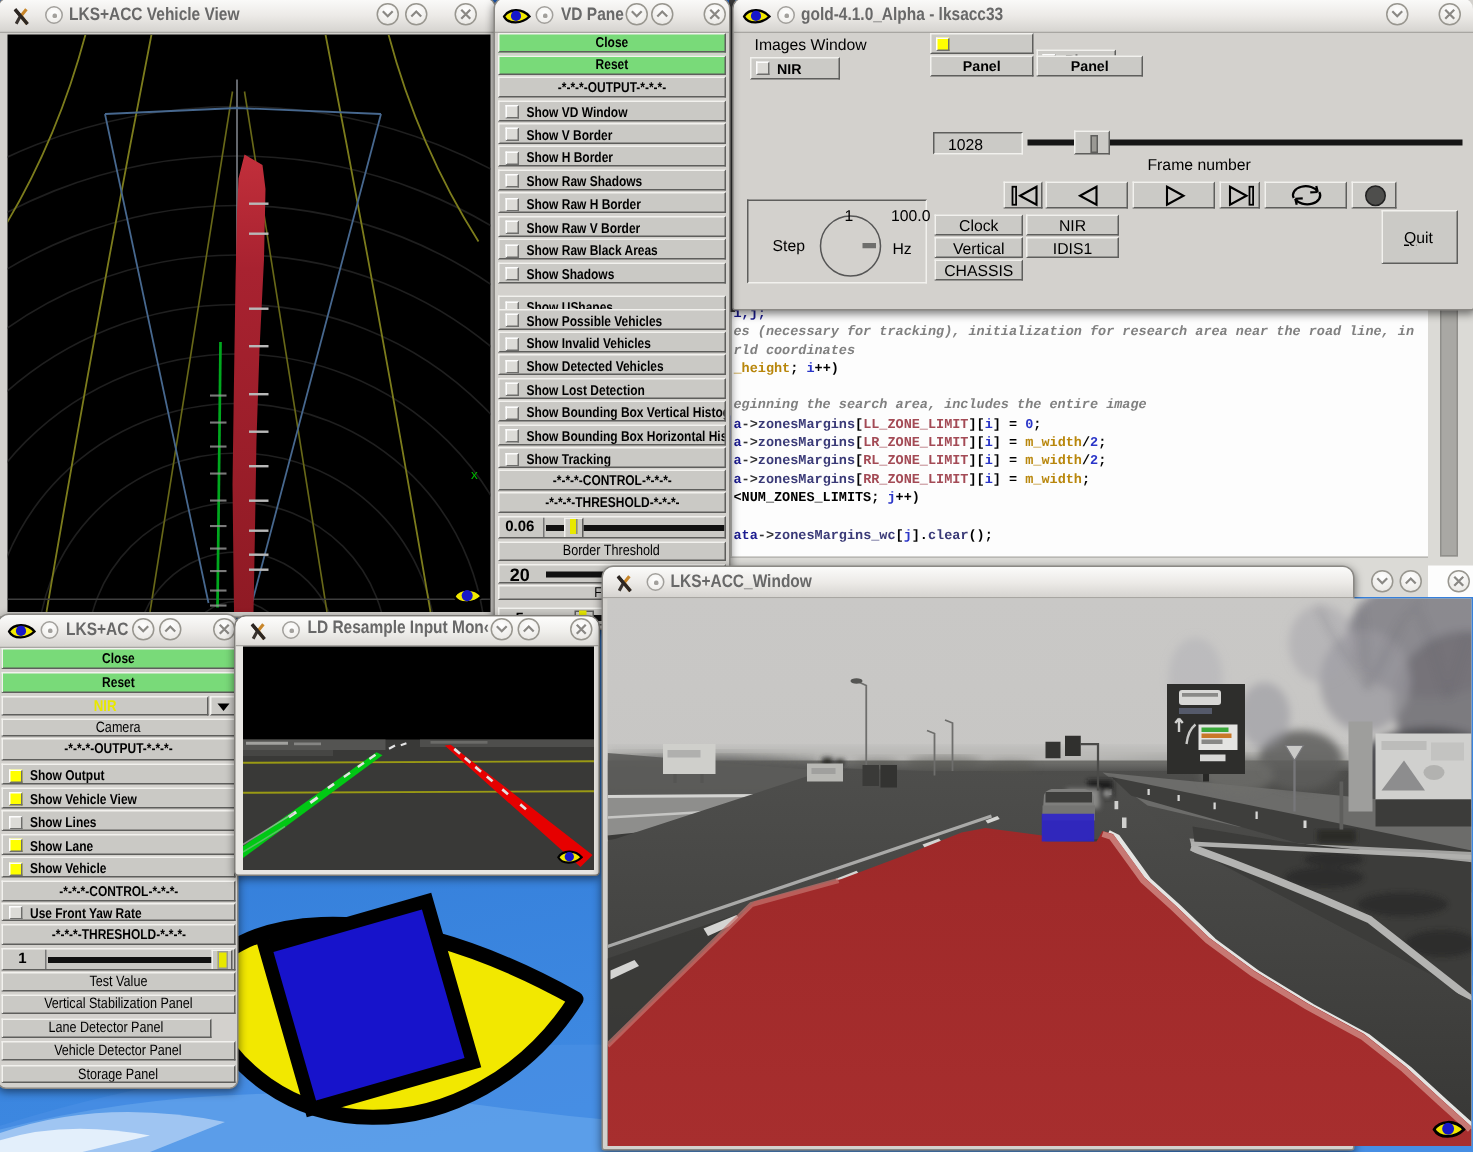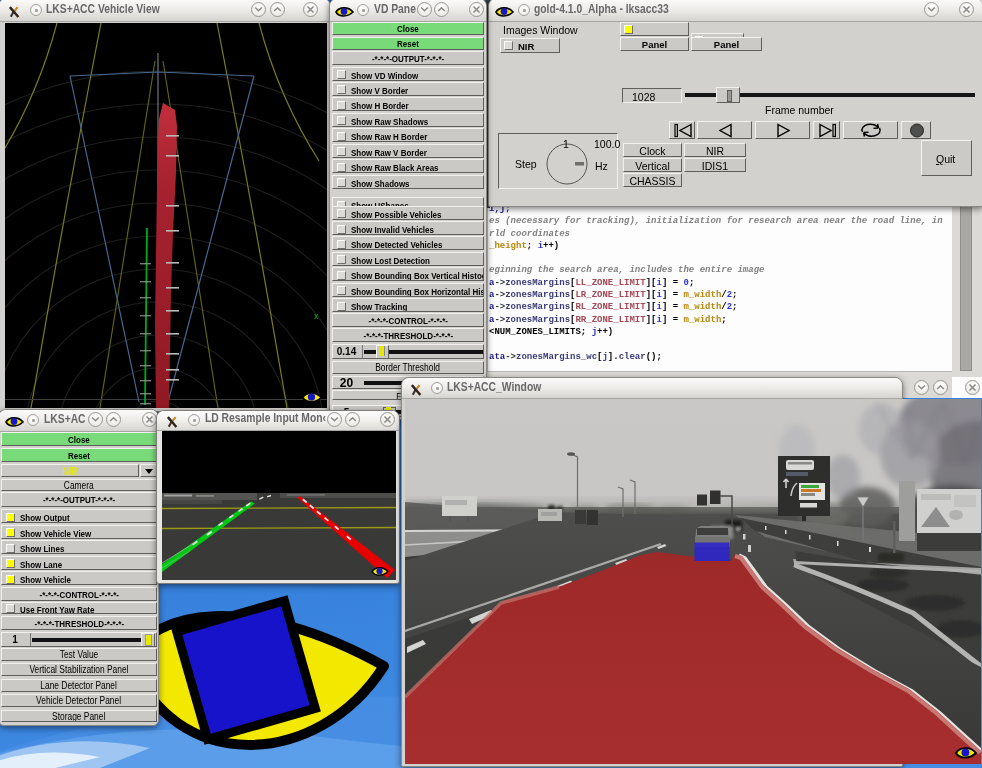--- a/index.html
+++ b/index.html
@@ -310,21 +310,21 @@
       <span class="cbx"></span>
       <span class="rl">Show Bounding Box Horizontal Histog</span>
     </div>
     <div class="row" style="top:299.2499999999999px;height:14px;">
       <span class="cbx"></span>
       <span class="rl">Show Tracking</span>
     </div>
     <div class="row" style="top:314px;height:14px;line-height:13px;"><span class="rt">-*-*-*-CONTROL-*-*-*-</span></div>
     <div class="row" style="top:329px;height:14px;line-height:13px;"><span class="rt">-*-*-*-THRESHOLD-*-*-*-</span></div>
     <div class="row" style="top:344.5px;height:15px;">
- <span style="position:absolute;left:0;top:1.5px;width:27px;font-size:10px;">0.14</span>
+ <span style="position:absolute;left:0;top:1.5px;width:27px;font-size:10px;">0.06</span>
  <span style="position:absolute;left:29px;top:0;width:1px;height:13px;background:#777;"></span>
  <span style="position:absolute;left:31px;top:5px;width:119px;height:4px;background:#111;"></span>
  <span style="position:absolute;left:43px;top:0.5px;width:11px;height:11.5px;background:#cac9c5;border:1px solid #5e5e5c;border-top-color:#f2f1ee;border-left-color:#f2f1ee;"></span>
  <span style="position:absolute;left:46.5px;top:1.5px;width:4px;height:9.5px;background:#e8e800;border-right:1px solid #888;"></span>
 </div>
     <div class="row" style="top:361.5px;height:13px;"><span class="rt" style="font-weight:normal;font-size:10px;">Border Threshold</span></div>
     <div class="row" style="top:377px;height:13px;">
  <span style="position:absolute;left:0;top:1px;width:27px;font-size:12px;">20</span>
  <span style="position:absolute;left:31px;top:4px;width:119px;height:4px;background:#111;"></span>
 </div>
@@ -399,21 +399,21 @@
     <div class="row" style="top:205.5px;height:14px;width:156px;line-height:13px;"><span class="rt">-*-*-*-THRESHOLD-*-*-*-</span></div>
     <div class="row" style="top:221.5px;height:15px;width:156px;">
  <span style="position:absolute;left:0;top:1.5px;width:26px;font-size:10px;">1</span>
  <span style="position:absolute;left:28px;top:0;width:1px;height:13px;background:#777;"></span>
  <span style="position:absolute;left:30px;top:5px;width:113px;height:4px;background:#111;"></span>
  <span style="position:absolute;right:1.5px;top:0.5px;width:12px;height:12px;background:#cac9c5;border:1px solid #5e5e5c;border-top-color:#f2f1ee;border-left-color:#f2f1ee;"></span>
  <span style="position:absolute;right:4px;top:1.5px;width:5px;height:10px;background:#e8e800;border:1px solid #999;"></span>
 </div>
     <div class="row" style="top:238px;height:12.5px;width:156px;line-height:11.5px;"><span class="rt" style="font-weight:normal;font-size:10px;">Test Value</span></div>
     <div class="row" style="top:253px;height:13px;width:156px;line-height:12px;"><span class="rt" style="font-weight:normal;font-size:10px;">Vertical Stabilization Panel</span></div>
-    <div class="row" style="top:269px;height:12.5px;width:156px;line-height:11.5px;"><span class="rt" style="font-weight:normal;font-size:10px;">Lane Detector Panel</span></div>
+    <div class="row" style="top:269px;height:12.5px;width:140px;line-height:11.5px;"><span class="rt" style="font-weight:normal;font-size:10px;">Lane Detector Panel</span></div>
     <div class="row" style="top:284px;height:13px;width:156px;line-height:12px;"><span class="rt" style="font-weight:normal;font-size:10px;">Vehicle Detector Panel</span></div>
     <div class="row" style="top:299.5px;height:12.5px;width:156px;line-height:11.5px;"><span class="rt" style="font-weight:normal;font-size:10px;">Storage Panel</span></div>
   </div>
 <div class="win" style="left:156px;top:410px;width:244px;height:174px;background:#e8e6e2;border:1px solid #7e7c78;border-radius:8px 8px 3px 3px;">
     <div class="tb" style="height:19px;background:linear-gradient(#fdfdfc,#f0efec 52%,#dddbd7);"></div>
     <div class="abs" style="left:9px;top:3px;"><svg width="12" height="12" viewBox="0 0 15 15">
         <path d="M 2.5 1.5 L 7 7 L 3.5 13.5" stroke="#3a3430" stroke-width="2.6" fill="none"></path>
         <path d="M 12 1.5 L 7.6 7 L 12.5 13.5" stroke="#c8862a" stroke-width="2.6" fill="none"></path>
         <path d="M 2.5 1.5 L 13 13.8" stroke="#2c2622" stroke-width="2.8" fill="none"></path>
       </svg></div>

